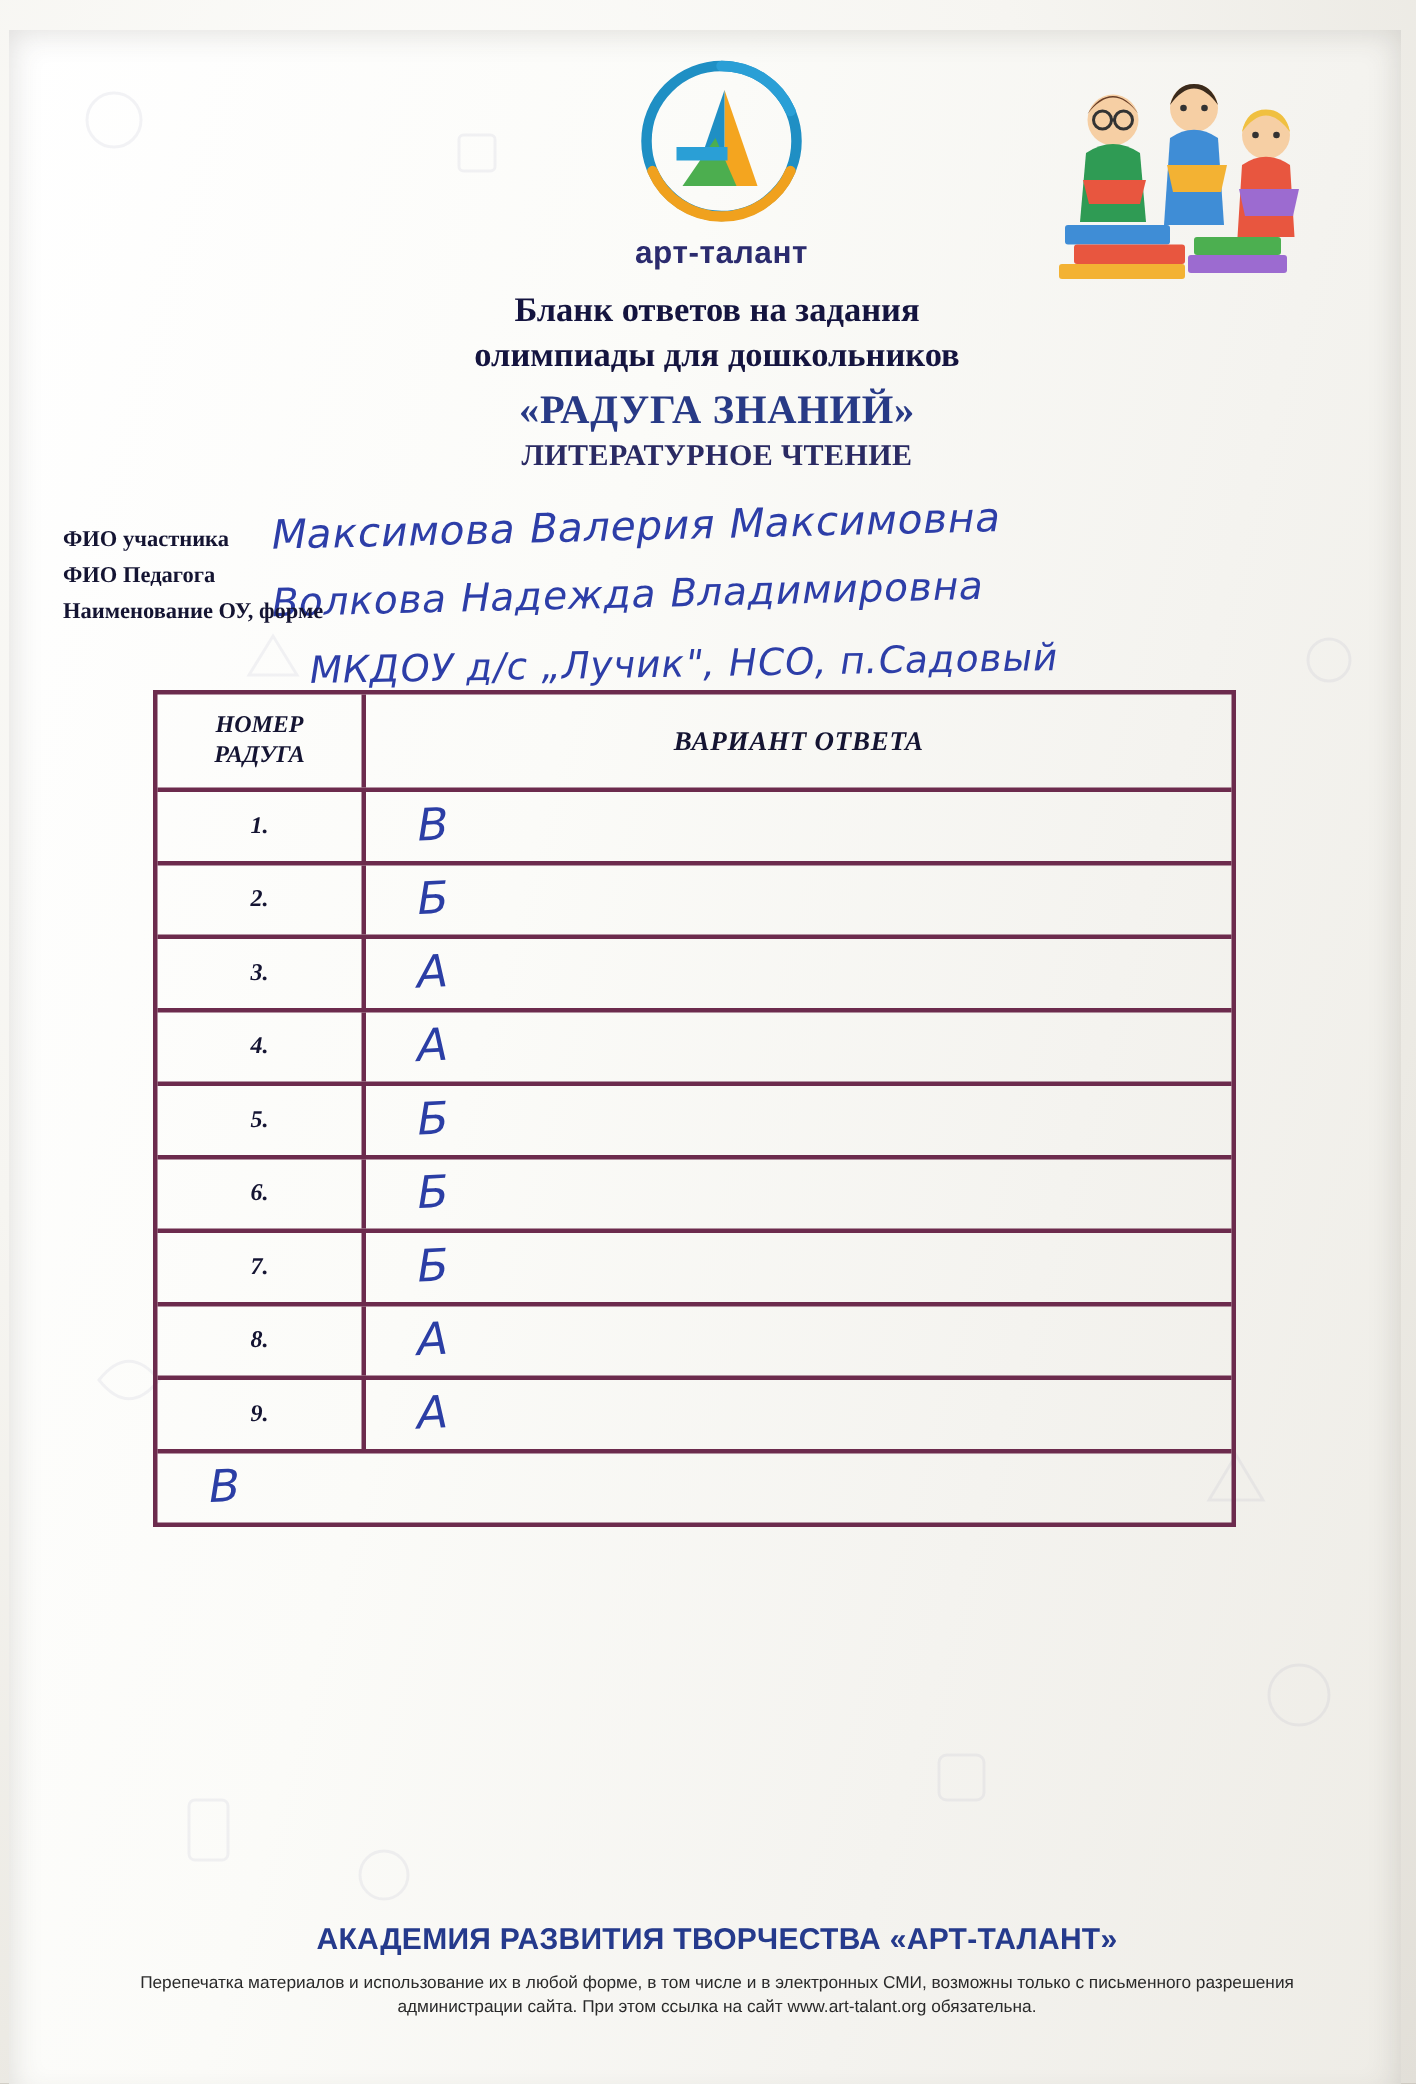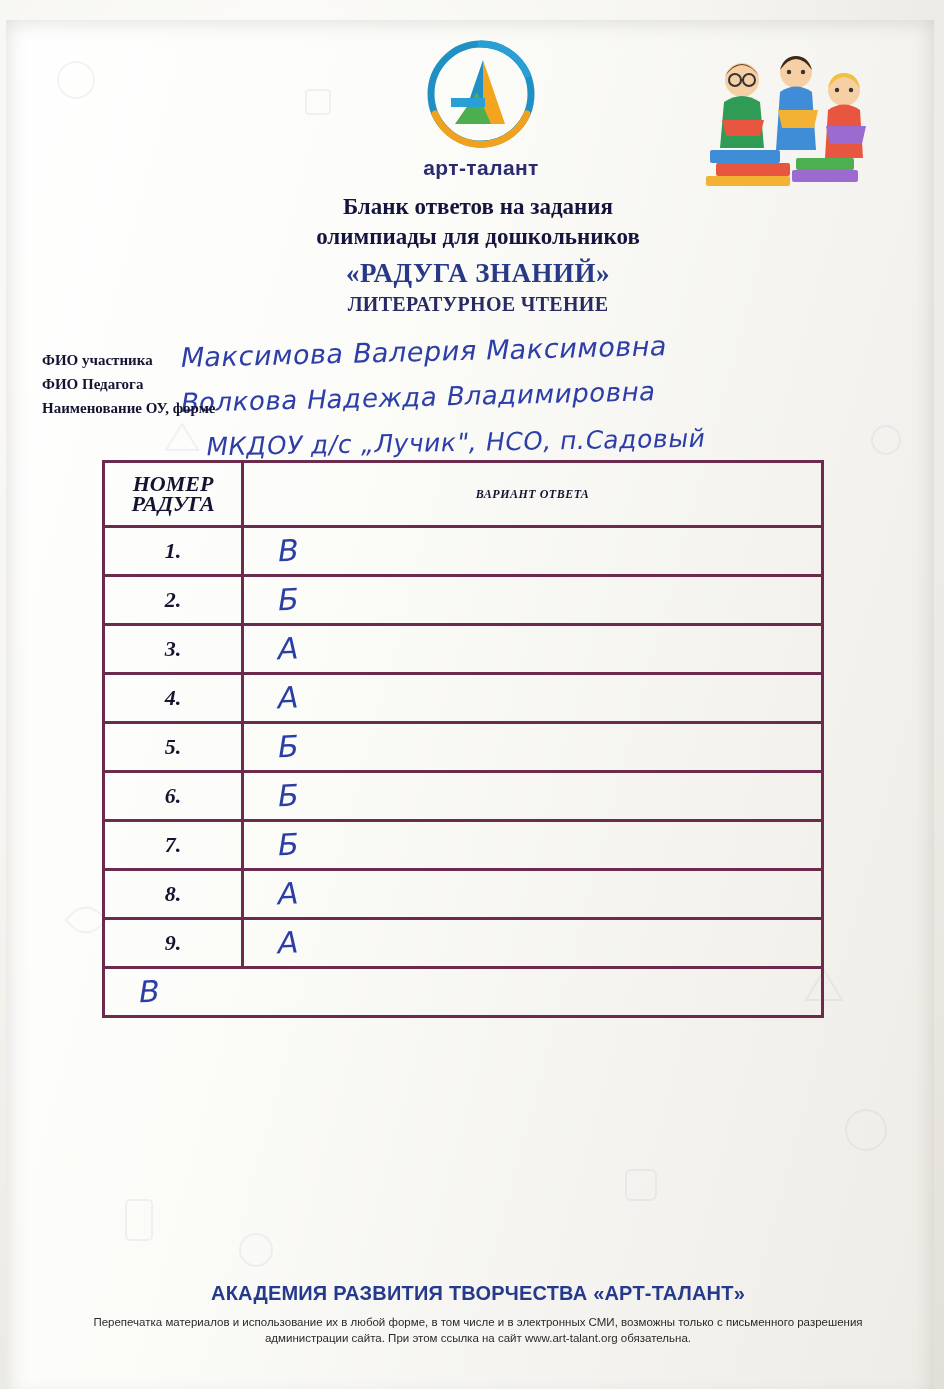--- a/index.html
+++ b/index.html
@@ -135,37 +135,37 @@
     height: 46px;
   }
   .row:last-child { border-bottom: none; }
   .row.header { height: 62px; }
   .cell-num {
     width: 136px;
     border-right: 3px solid #6c2b4d;
     display: flex;
     align-items: center;
     justify-content: center;
-    font-size: 22px;
+    font-size: 16px;
     font-weight: 700;
     font-style: italic;
     color: #141432;
     text-align: center;
     line-height: 20px;
   }
   .cell-ans {
     flex: 1;
     display: flex;
     align-items: center;
     padding-left: 34px;
   }
   .row.header .cell-ans {
     justify-content: center;
     padding-left: 0;
-    font-size: 12px;
+    font-size: 18px;
     font-weight: 700;
     font-style: italic;
     color: #141432;
     letter-spacing: .5px;
   }
   .hand {
     font-family: "DejaVu Sans", sans-serif;
     font-size: 30px;
     color: #2b3ea5;
     transform: skewX(-12deg) rotate(-3deg);

